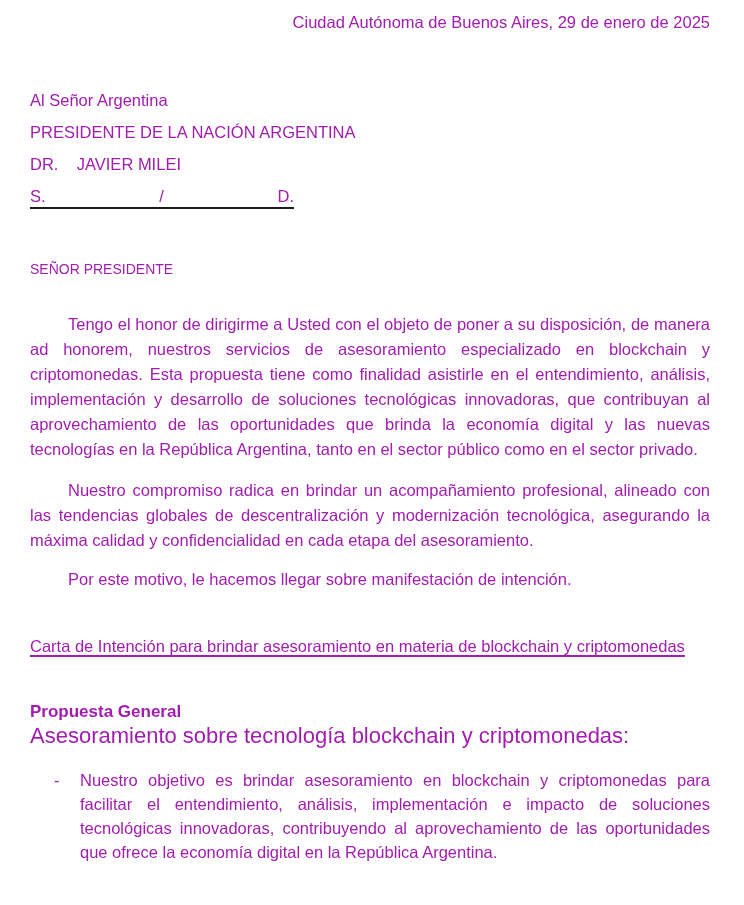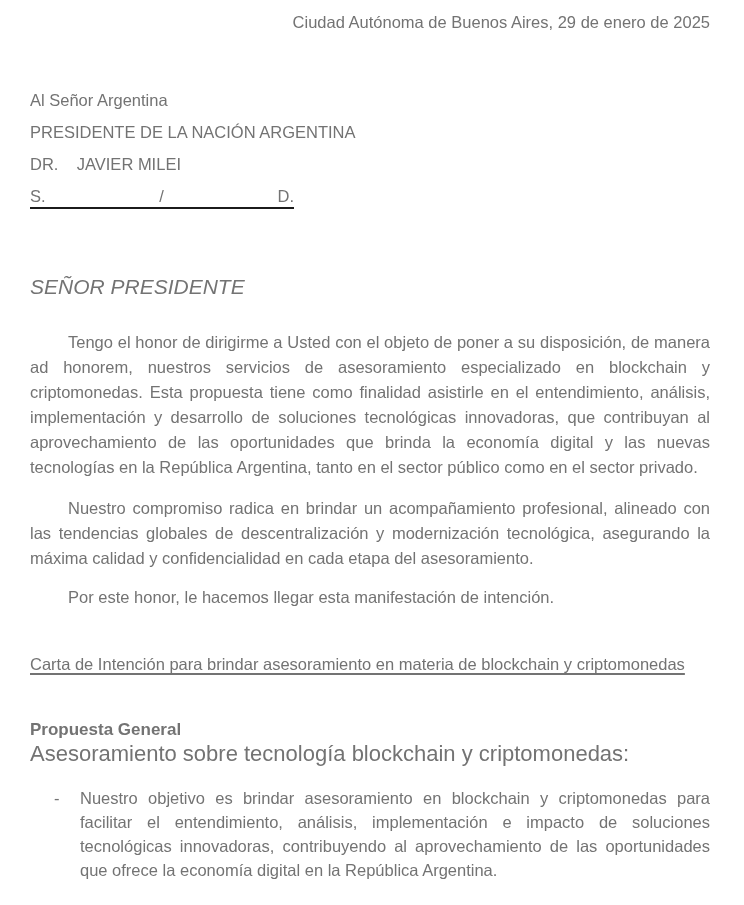--- a/index.html
+++ b/index.html
@@ -4,21 +4,21 @@
 <style>
   * { margin: 0; padding: 0; box-sizing: border-box; }
   html, body { background: #ffffff; }
   body { width: 744px; }
 
   .page {
     position: relative;
     width: 744px;
     height: 905px;
     background: #ffffff;
-    color: #737373;
+    color: #a21caf;
     font-family: "Liberation Sans", sans-serif;
     padding: 12px 34px 0 30px;
     overflow: hidden;
   }
 
   .date-line {
     text-align: right;
     font-size: 16.5px;
     line-height: 20px;
     margin-bottom: 58px;
@@ -35,24 +35,23 @@
     width: 264px;
     display: flex;
     justify-content: space-between;
     font-size: 16.5px;
     line-height: 20px;
     border-bottom: 2px solid #1b1b1b;
     padding-bottom: 1px;
   }
 
   .salutation {
-    margin-top: 68px;
-    font-size: 21px;
+    margin-top: 50px;
+    font-size: 14px;
     line-height: 20px;
-    font-style: italic;
   }
 
   .body-par {
     font-size: 16.5px;
     line-height: 25px;
     text-align: justify;
     text-indent: 38px;
   }
   .par-1 { margin-top: 33px; }
   .par-2 { margin-top: 16px; }
@@ -113,21 +112,21 @@
       <span>D.</span>
     </div>
   </div>
 
   <div class="salutation">SEÑOR PRESIDENTE</div>
 
   <p class="body-par par-1">Tengo el honor de dirigirme a Usted con el objeto de poner a su disposición, de manera ad honorem, nuestros servicios de asesoramiento especializado en blockchain y criptomonedas. Esta propuesta tiene como finalidad asistirle en el entendimiento, análisis, implementación y desarrollo de soluciones tecnológicas innovadoras, que contribuyan al aprovechamiento de las oportunidades que brinda la economía digital y las nuevas tecnologías en la República Argentina, tanto en el sector público como en el sector privado.</p>
 
   <p class="body-par par-2">Nuestro compromiso radica en brindar un acompañamiento profesional, alineado con las tendencias globales de descentralización y modernización tecnológica, asegurando la máxima calidad y confidencialidad en cada etapa del asesoramiento.</p>
 
-  <p class="body-par par-3">Por este honor, le hacemos llegar esta manifestación de intención.</p>
+  <p class="body-par par-3">Por este motivo, le hacemos llegar sobre manifestación de intención.</p>
 
   <div class="subject-title">Carta de Intención para brindar asesoramiento en materia de blockchain y criptomonedas</div>
 
   <div class="section-heading">Propuesta General</div>
 
   <div class="section-intro">Asesoramiento sobre tecnología blockchain y criptomonedas:</div>
 
   <div class="bullet-item">
     <span class="bullet-dash">-</span>
     <span class="bullet-text">Nuestro objetivo es brindar asesoramiento en blockchain y criptomonedas para facilitar el entendimiento, análisis, implementación e impacto de soluciones tecnológicas innovadoras, contribuyendo al aprovechamiento de las oportunidades que ofrece la economía digital en la República Argentina.</span>

